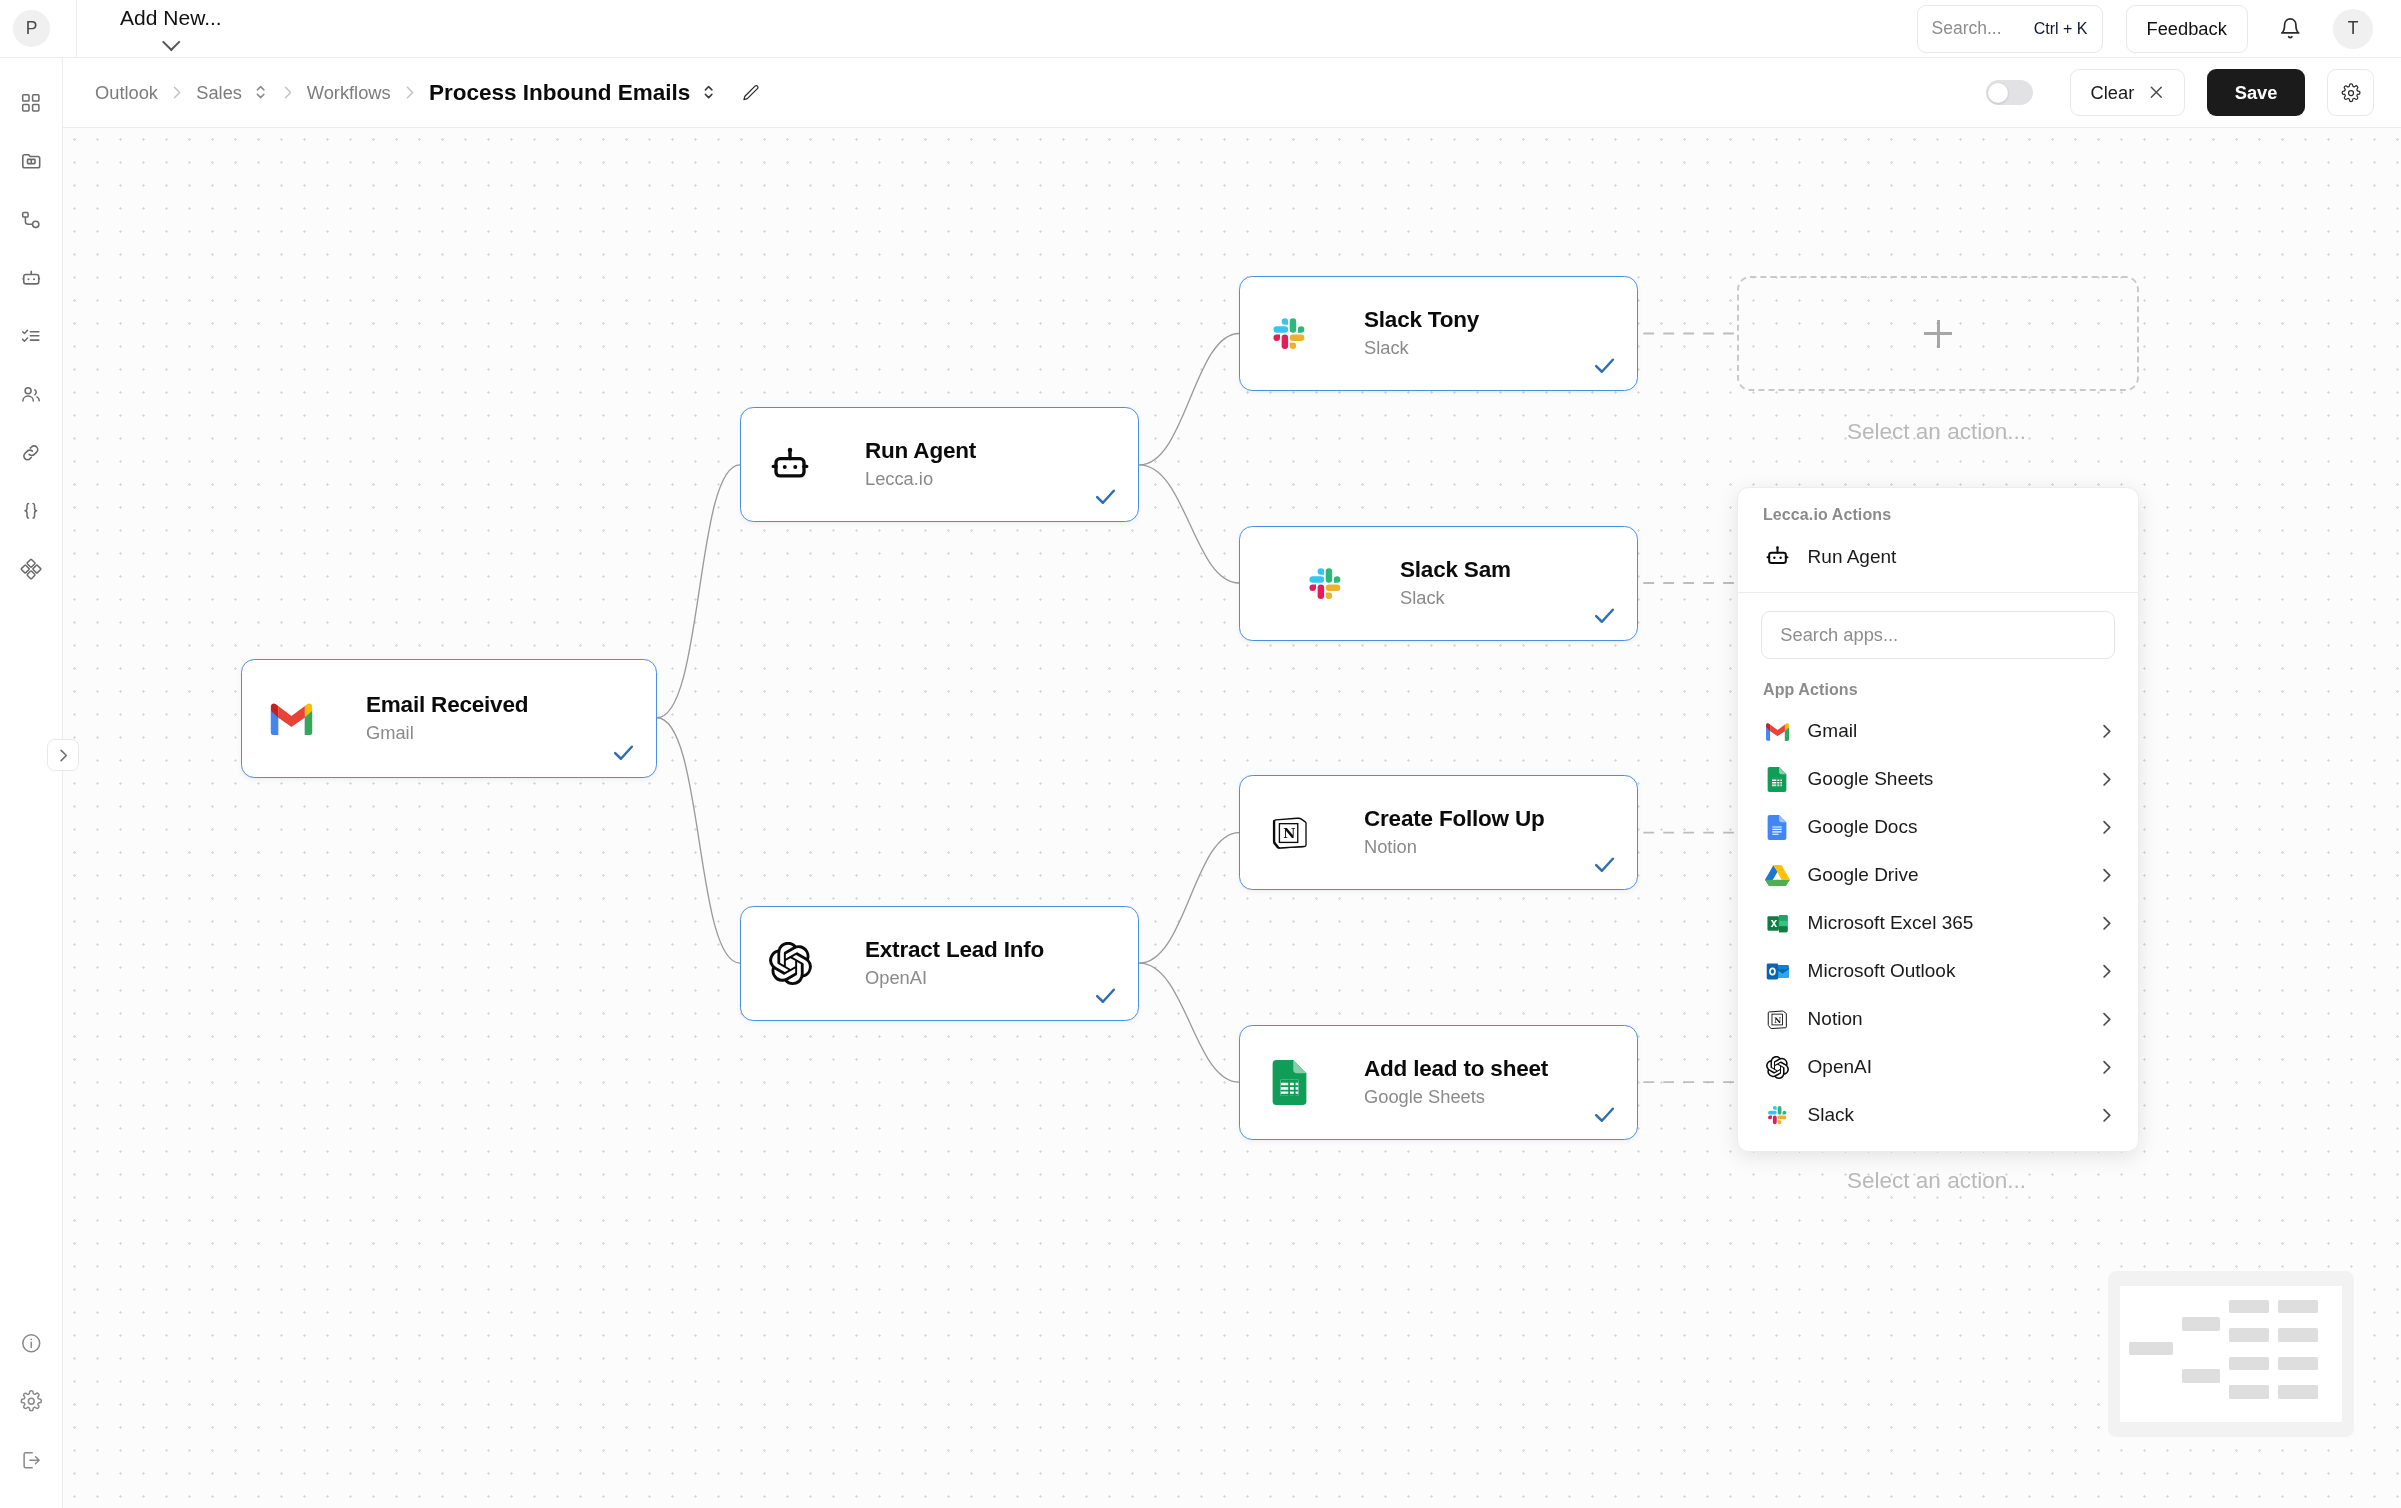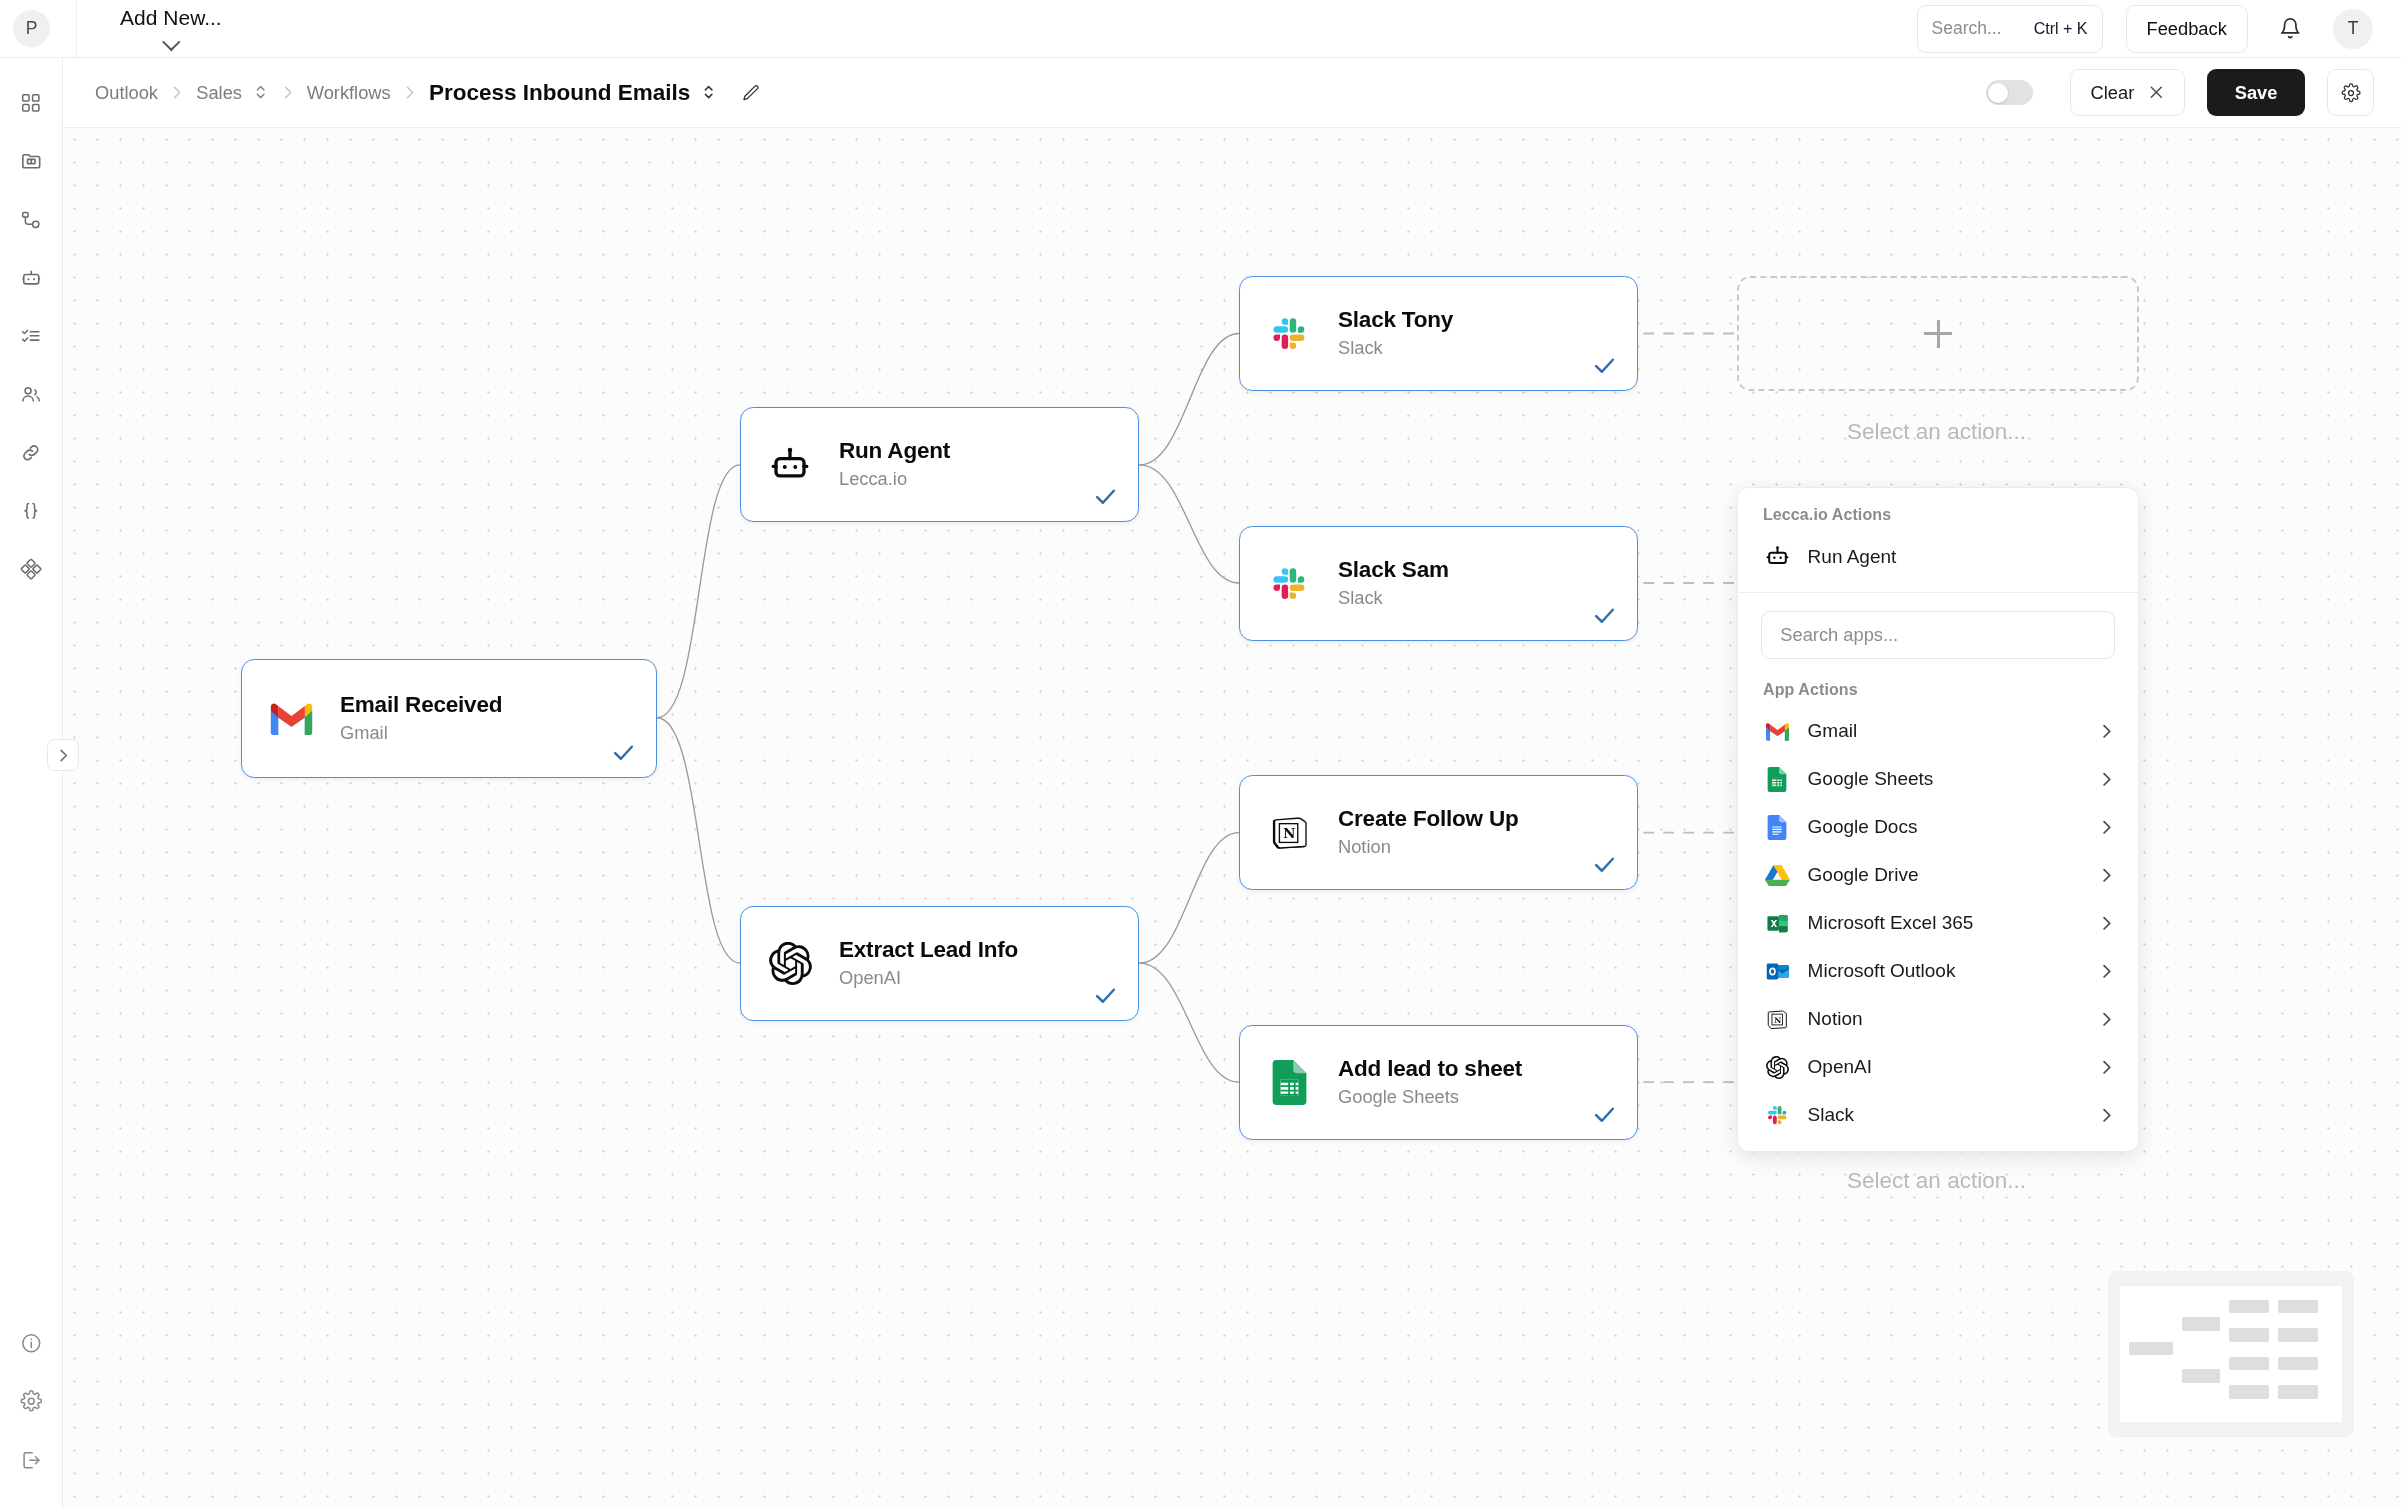--- a/index.html
+++ b/index.html
@@ -138,21 +138,21 @@
     z-index: 30; cursor: pointer;
   }
 
   
   .edges { position: absolute; inset: 0; pointer-events: none; }
 
   
   .node {
     position: absolute; background: #fff; border: 1.8px solid #4a90e2;
     border-radius: 13.3px; box-shadow: 0 1.7px 5.8px rgba(0,0,0,.055);
-    display: flex; align-items: center; cursor: pointer;
+    display: flex; align-items: center; cursor: pointer; gap: 26px;
   }
   .node-icon {
     width: 52px; height: 52px; margin-left: 23px; flex: 0 0 52px;
     display: flex; align-items: center; justify-content: center;
   }
   .node-text { margin-left: 23px; }
   .node-title { font-size: 22.5px; font-weight: bold; color: #0b0b0b; line-height: 1.18; letter-spacing: -0.2px;}
   .node-sub { font-size: 18.3px; color: #8a8a8a; line-height: 1.3; margin-top: 1.7px;}
   .node-check {
     position: absolute; right: 20px; bottom: 11.6px;
@@ -479,21 +479,21 @@
       </div>
       <div class="node-text">
         <div class="node-title">Slack Tony</div>
         <div class="node-sub">Slack</div>
       </div>
       <svg class="node-check" viewBox="0 0 24 24" fill="none" stroke="#2f6fb0" stroke-width="2.4" stroke-linecap="round" stroke-linejoin="round">
           <path d="M4 12.5 9.5 18 20 6.5"></path>
         </svg>
     </div>
 
-    <div class="node" style="left:1176px; top:398px; width:399px; height:115px;">
+    <div class="node" style="left:1176px; top:398px; width:399px; height:115px;padding-left:36px;">
       <div class="node-icon">
         <svg width="38" height="38" viewBox="0 0 48 48">
           <path d="M12.6 28.6a4.1 4.1 0 1 1-4.1-4.1h4.1z" fill="#E01E5A"></path>
           <path d="M14.7 28.6a4.1 4.1 0 1 1 8.2 0v10.3a4.1 4.1 0 1 1-8.2 0z" fill="#E01E5A"></path>
           <path d="M18.8 12.2a4.1 4.1 0 1 1 4.1-4.1v4.1z" fill="#36C5F0"></path>
           <path d="M18.8 14.3a4.1 4.1 0 1 1 0 8.2H8.5a4.1 4.1 0 1 1 0-8.2z" fill="#36C5F0"></path>
           <path d="M35.2 18.4a4.1 4.1 0 1 1 4.1 4.1h-4.1z" fill="#2EB67D"></path>
           <path d="M33.1 18.4a4.1 4.1 0 1 1-8.2 0V8.1a4.1 4.1 0 1 1 8.2 0z" fill="#2EB67D"></path>
           <path d="M29 34.8a4.1 4.1 0 1 1-4.1 4.1v-4.1z" fill="#ECB22E"></path>
           <path d="M29 32.7a4.1 4.1 0 1 1 0-8.2h10.3a4.1 4.1 0 1 1 0 8.2z" fill="#ECB22E"></path>

